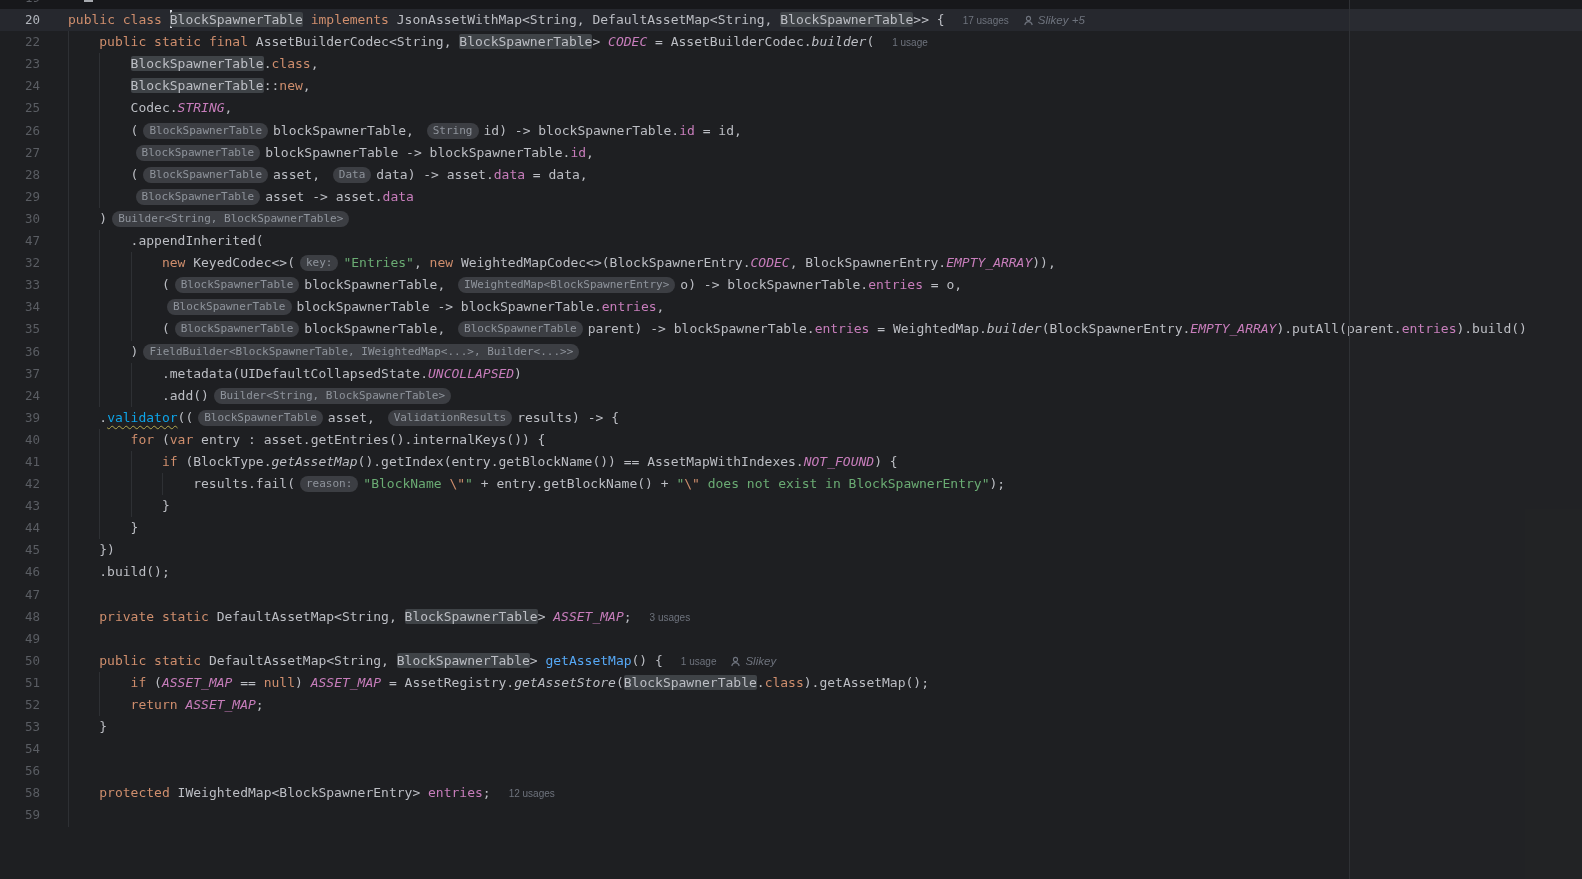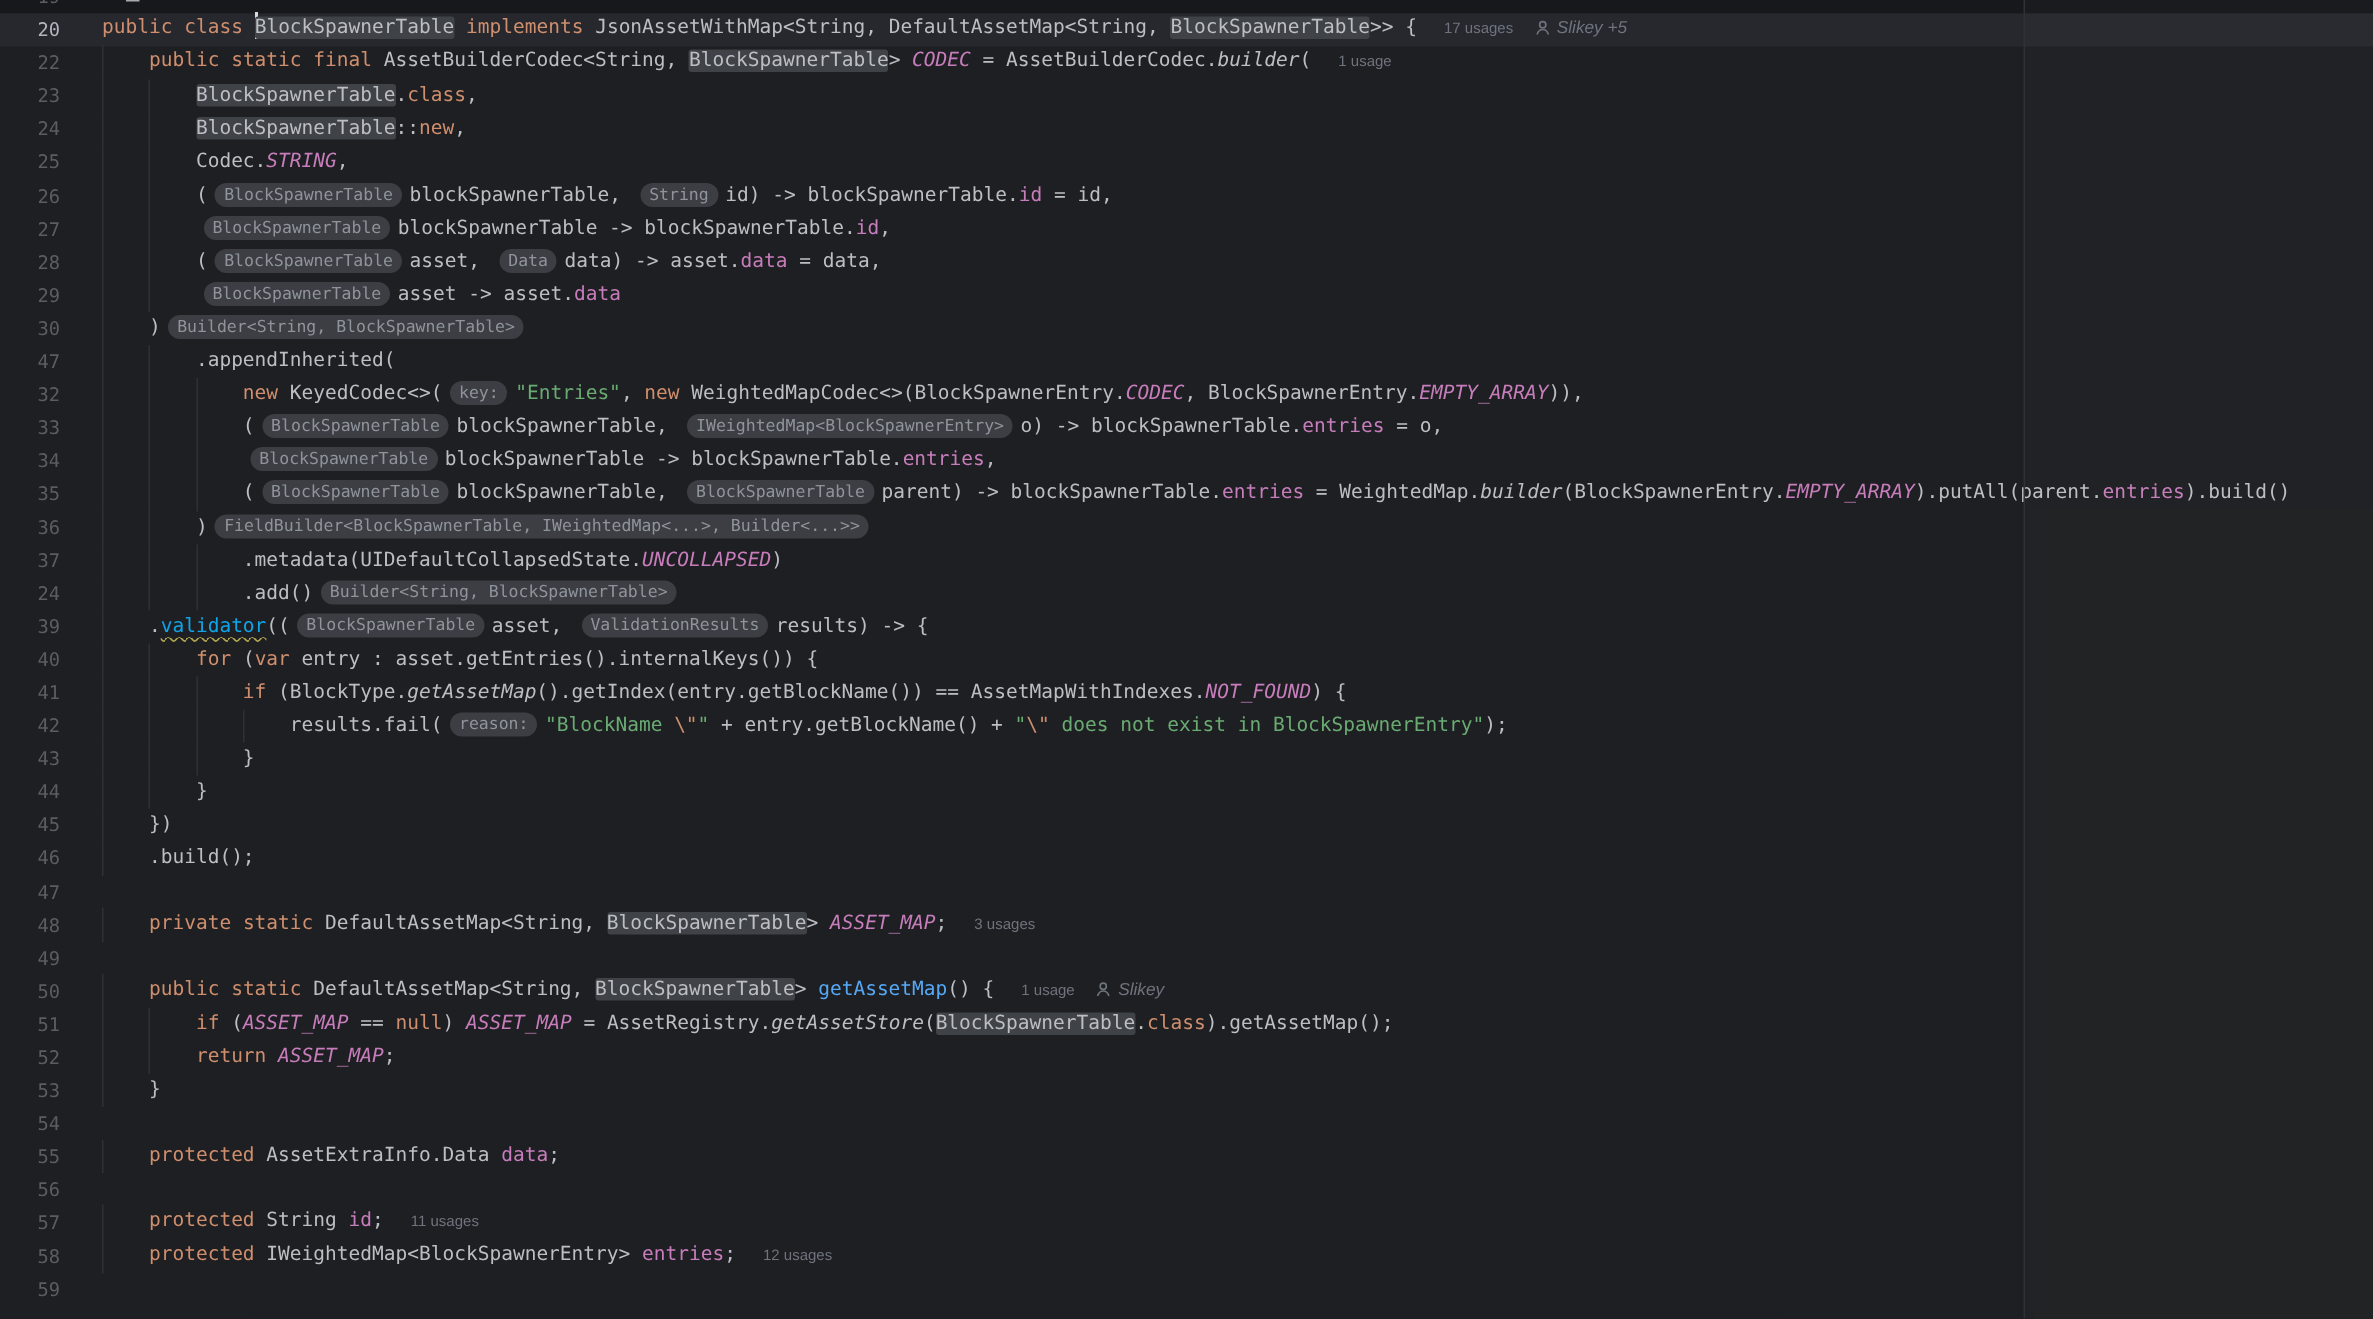--- a/index.html
+++ b/index.html
@@ -3,21 +3,21 @@
 <meta charset="utf-8">
 <style>
   html,body{margin:0;padding:0;}
   body{
     width:1582px;height:879px;overflow:hidden;position:relative;
     background:#1e1f22;
     font-family:"DejaVu Sans Mono",monospace;
   }
   .editor{position:absolute;inset:0;}
   .rows{position:absolute;top:-13px;left:0;width:1582px;}
-  .row{display:flex;height:22.1px;line-height:22.1px;font-size:13px;white-space:pre;align-items:flex-end;}
+  .row{display:flex;height:22.1px;line-height:22.1px;font-size:13px;white-space:pre;}
   .row.current{background:#26282e;}
   .row.topstrip{background:#17181b;}
   .gutter{flex:0 0 66px;width:66px;box-sizing:border-box;text-align:right;
     padding-right:26px;color:#5a5d63;font-size:12.5px;}
   .row.current .gutter{color:#b2b6bd;}
   .code{flex:1 1 auto;position:relative;padding-left:2px;min-width:0;}
   .guide{position:absolute;top:0;bottom:0;width:1px;background:#2e3034;}
   .ind{display:inline-block;}
   .tk-k{color:#cf8e6d;}
   .tk-d{color:#bcbec4;}
@@ -80,21 +80,19 @@
       <div class="row"><div class="gutter">48</div><div class="code"><span class="guide" style="left: calc(0ch + 2px);"></span><span class="ind" style="width: 4ch;"></span><span class="tk-k">private</span><span class="tk-d"> </span><span class="tk-k">static</span><span class="tk-d"> DefaultAssetMap&lt;String, </span><span class="tk-hl">BlockSpawnerTable</span><span class="tk-d">&gt; </span><span class="tk-sf">ASSET_MAP</span><span class="tk-d">;</span><span class="meta">3 usages</span></div></div>
       <div class="row"><div class="gutter">49</div><div class="code"><span class="guide" style="left: calc(0ch + 2px);"></span></div></div>
       <div class="row"><div class="gutter">50</div><div class="code"><span class="guide" style="left: calc(0ch + 2px);"></span><span class="ind" style="width: 4ch;"></span><span class="tk-k">public</span><span class="tk-d"> </span><span class="tk-k">static</span><span class="tk-d"> DefaultAssetMap&lt;String, </span><span class="tk-hl">BlockSpawnerTable</span><span class="tk-d">&gt; </span><span class="tk-m">getAssetMap</span><span class="tk-d">() {</span><span class="meta">1 usage</span><span class="author"><svg width="11" height="11" viewBox="0 0 16 16">
               <circle cx="8" cy="5" r="3" fill="none" stroke="#6e737d" stroke-width="1.6"></circle>
               <path d="M2.5 14.5c1-3.2 3.1-4.8 5.5-4.8s4.5 1.6 5.5 4.8" fill="none" stroke="#6e737d" stroke-width="1.6"></path>
             </svg><span>Slikey</span></span></div></div>
       <div class="row"><div class="gutter">51</div><div class="code"><span class="guide" style="left: calc(0ch + 2px);"></span><span class="guide" style="left: calc(4ch + 2px);"></span><span class="ind" style="width: 8ch;"></span><span class="tk-k">if</span><span class="tk-d"> (</span><span class="tk-sf">ASSET_MAP</span><span class="tk-d"> == </span><span class="tk-k">null</span><span class="tk-d">) </span><span class="tk-sf">ASSET_MAP</span><span class="tk-d"> = AssetRegistry.</span><span class="tk-sm">getAssetStore</span><span class="tk-d">(</span><span class="tk-hl">BlockSpawnerTable</span><span class="tk-d">.</span><span class="tk-k">class</span><span class="tk-d">).getAssetMap();</span></div></div>
       <div class="row"><div class="gutter">52</div><div class="code"><span class="guide" style="left: calc(0ch + 2px);"></span><span class="guide" style="left: calc(4ch + 2px);"></span><span class="ind" style="width: 8ch;"></span><span class="tk-k">return</span><span class="tk-d"> </span><span class="tk-sf">ASSET_MAP</span><span class="tk-d">;</span></div></div>
       <div class="row"><div class="gutter">53</div><div class="code"><span class="guide" style="left: calc(0ch + 2px);"></span><span class="ind" style="width: 4ch;"></span><span class="tk-d">}</span></div></div>
       <div class="row"><div class="gutter">54</div><div class="code"><span class="guide" style="left: calc(0ch + 2px);"></span></div></div>
-      <div class="row"><div class="gutter">55</div><div class="code"><span class="guide" style="left: calc(0ch + 2px);"></span><span class="ind" style="width: 4ch;"></span><span class="tk-k">protected</span><span class="tk-d"> AssetExtraInfo.Data </span><span class="tk-f">data</span><span class="tk-d">;</span></div></div>
       <div class="row"><div class="gutter">56</div><div class="code"><span class="guide" style="left: calc(0ch + 2px);"></span></div></div>
-      <div class="row"><div class="gutter">57</div><div class="code"><span class="guide" style="left: calc(0ch + 2px);"></span><span class="ind" style="width: 4ch;"></span><span class="tk-k">protected</span><span class="tk-d"> String </span><span class="tk-f">id</span><span class="tk-d">;</span><span class="meta">11 usages</span></div></div>
       <div class="row"><div class="gutter">58</div><div class="code"><span class="guide" style="left: calc(0ch + 2px);"></span><span class="ind" style="width: 4ch;"></span><span class="tk-k">protected</span><span class="tk-d"> IWeightedMap&lt;BlockSpawnerEntry&gt; </span><span class="tk-f">entries</span><span class="tk-d">;</span><span class="meta">12 usages</span></div></div>
       <div class="row"><div class="gutter">59</div><div class="code"><span class="guide" style="left: calc(0ch + 2px);"></span></div></div>
     </div>
   <div class="margin-guide"></div>
   <div class="beyond-margin"></div>
 </div>
 
 </body></html>

